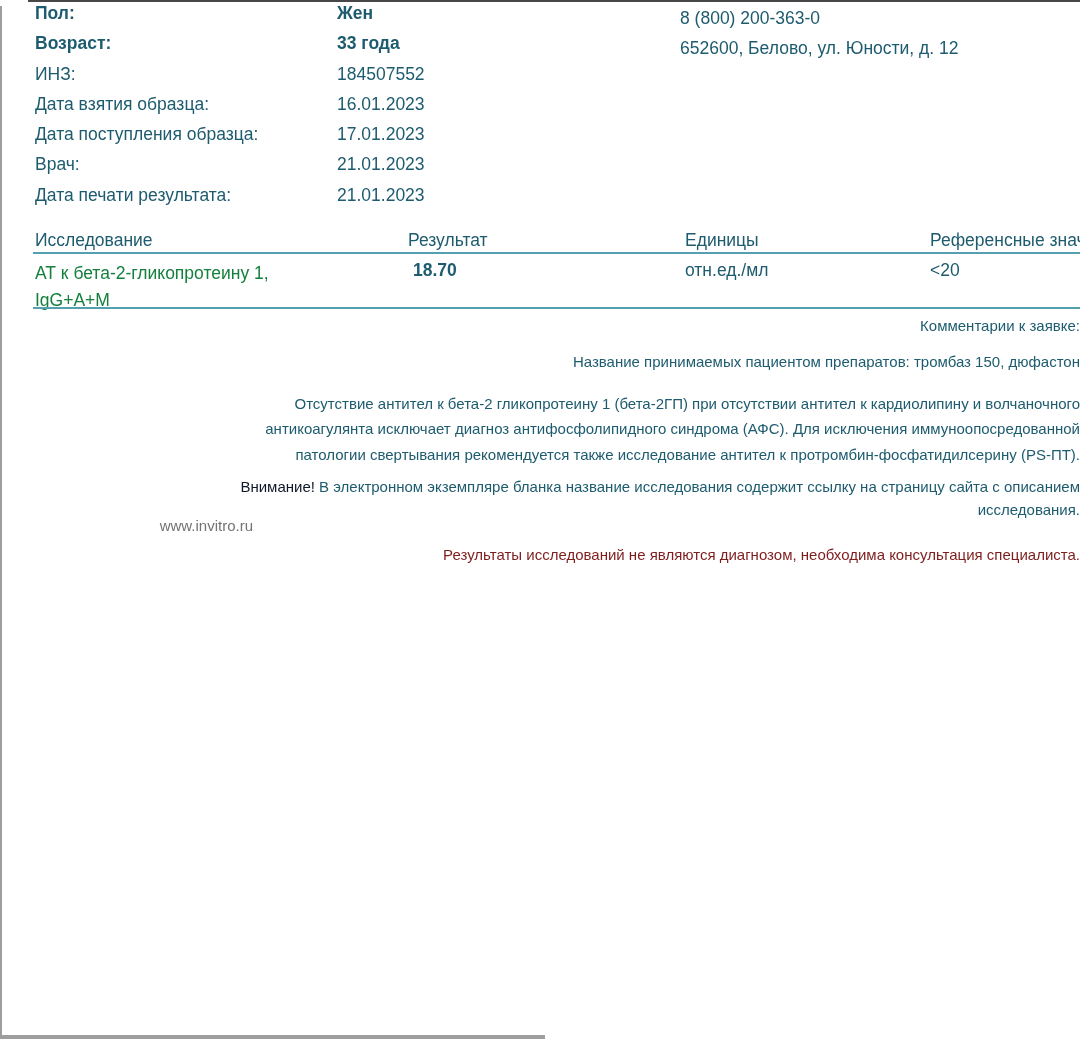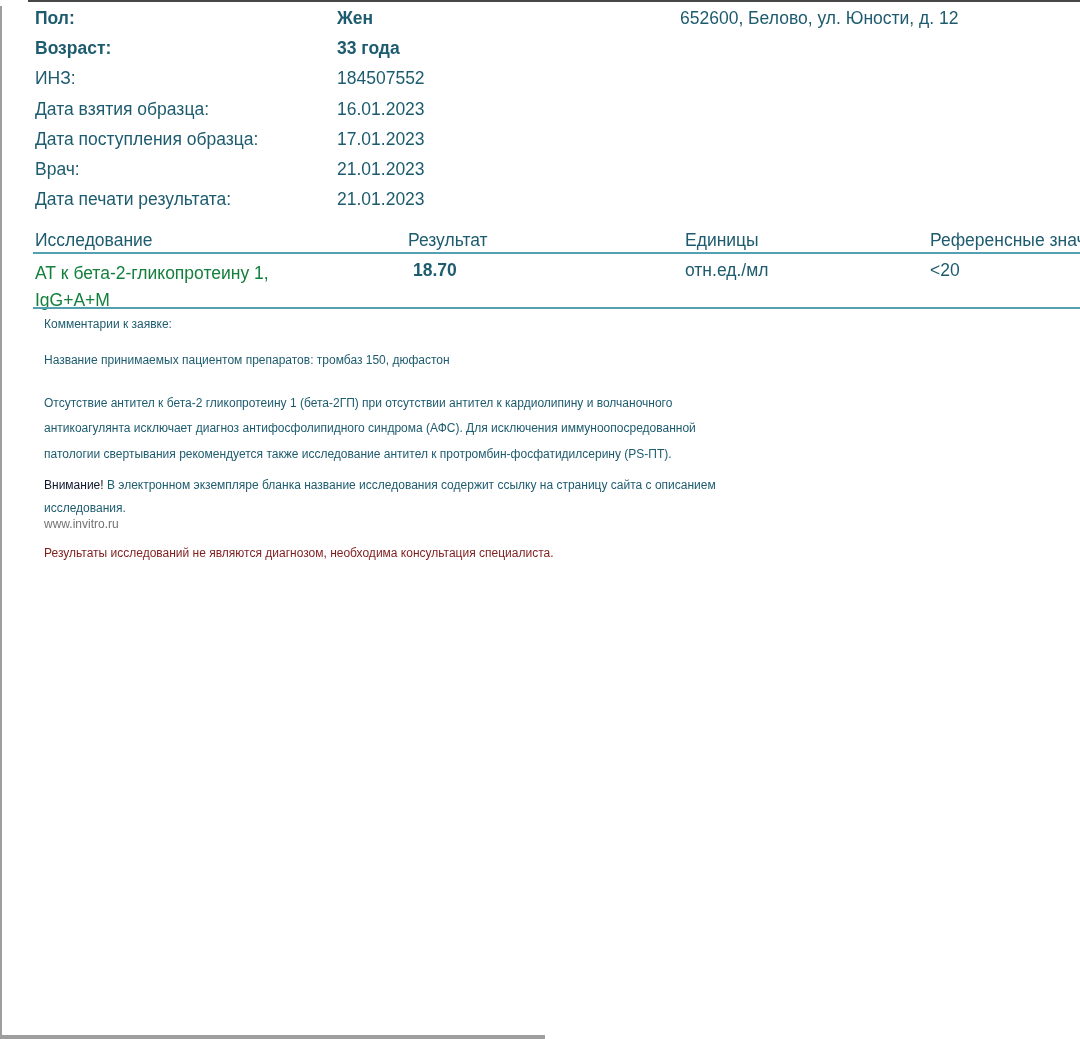--- a/index.html
+++ b/index.html
@@ -12,21 +12,21 @@
   }
   .page { position: absolute; inset: 0; width: 1080px; height: 1039px; overflow: hidden; }
 
   
   .edge-top    { position: absolute; top: 0; left: 28px; right: 0; height: 2px; background: #474747; }
   .edge-left   { position: absolute; top: 6px; left: 0; bottom: 0; width: 2px; background: #9e9e9e; }
   .edge-bottom { position: absolute; bottom: 0; left: 0; width: 545px; height: 4px; background: #9e9e9e; }
 
   
   .patient-info { position: absolute; top: 3px; left: 35px; }
-  .info-row { display: flex; height: 30.3px; align-items: center; font-size: 17.5px; }
+  .info-row { display: flex; height: 30.3px; align-items: flex-start; font-size: 17.5px; }
   .info-row .label { width: 302px; }
   .info-row.bold { font-weight: bold; }
 
   
   .contact { position: absolute; top: 3px; left: 680px; font-size: 17.5px; }
   .contact div { height: 30.3px; display: flex; align-items: center; white-space: nowrap; }
 
   
   .results { position: absolute; top: 230px; left: 35px; right: 0; height: 80px; font-size: 17.5px; }
   .cell { position: absolute; white-space: nowrap; }
@@ -36,21 +36,21 @@
   .c3 { left: 895px; }
   .hdr { top: 0; text-align: right; }
   .rule { position: absolute; left: -2px; right: -10px; height: 2px; background: #53a1b0; }
   .rule-header { top: 22px; }
   .rule-bottom { top: 77px; }
   .row-y { top: 30px; }
   .test-name { color: #15803d; line-height: 26.5px; cursor: pointer; }
   .result-val { font-weight: bold; }
 
   
-  .sec { position: absolute; left: 44px; right: 0; font-size: 12px; }
+  .sec { position: absolute; left: 53px; right: 0; font-size: 15px; text-align: right; }
   .clip { white-space: nowrap; overflow: hidden; }
   .comments-title { top: 317px; }
   .medications { top: 353px; }
   .note { top: 391px; line-height: 25.3px; }
   .attention-1 { top: 478px; }
   .attention-2 { top: 501px; }
   .attn { color: #0f172a; }
   .website { top: 517px; color: #737373; cursor: pointer; width: 200px; }
   .disclaimer { top: 546px; color: #7f1d1d; }
 </style>
@@ -88,20 +88,21 @@
       <span class="label">Врач:</span>
       <span class="value">21.01.2023</span>
     </div>
     <div class="info-row">
       <span class="label">Дата печати результата:</span>
       <span class="value">21.01.2023</span>
     </div>
   </section>
 
   <section class="contact">
+    <div>8 (800) 200-363-0</div>
     <div>652600, Белово, ул. Юности, д. 12</div>
   </section>
 
   <section class="results">
     <div class="cell hdr c0">Исследование</div>
     <div class="cell hdr c1">Результат</div>
     <div class="cell hdr c2">Единицы</div>
     <div class="cell hdr c3">Референсные значения</div>
     <div class="rule rule-header"></div>
 

